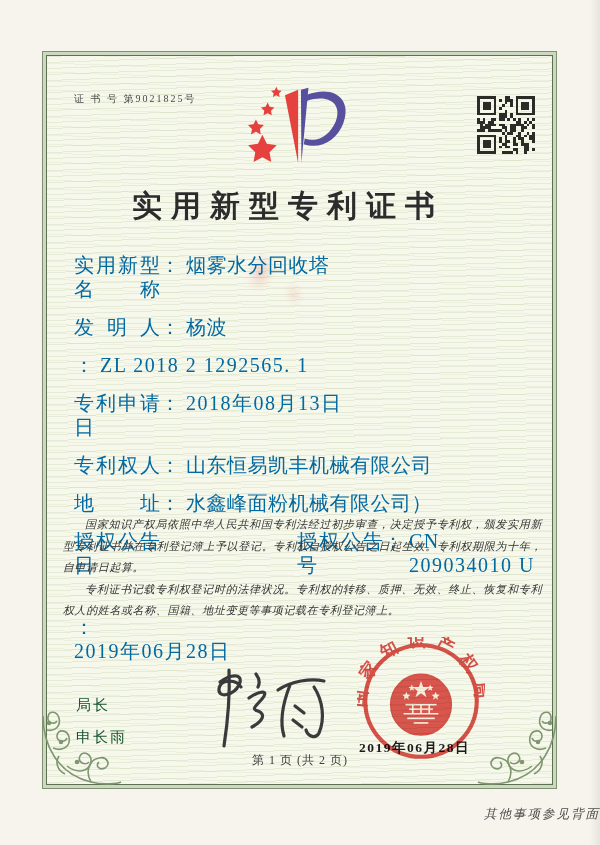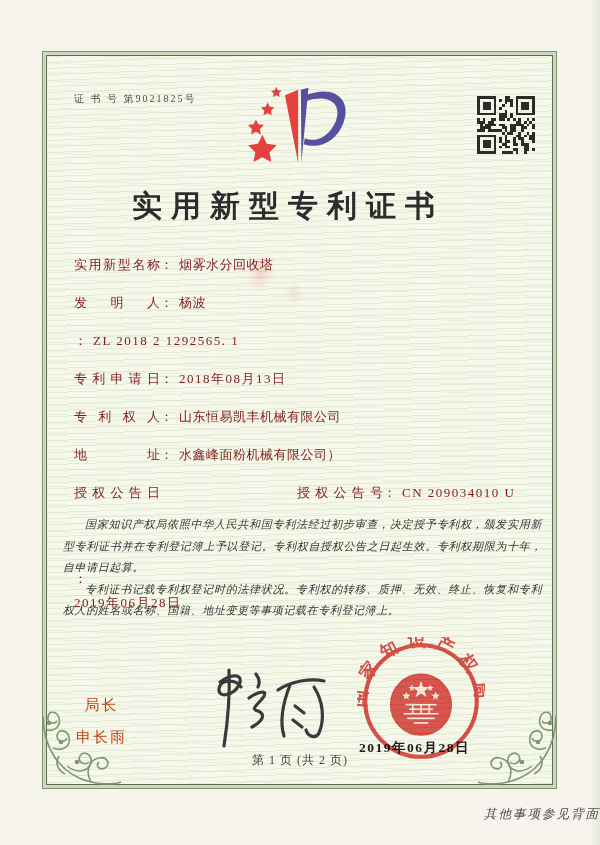--- a/index.html
+++ b/index.html
@@ -26,39 +26,39 @@
   .layer{position:absolute;left:0;top:0;width:600px;height:845px;}
 
   
   .cert-no{position:absolute;left:74px;top:92px;font-size:10px;letter-spacing:2px;color:#4a4a4a;}
   .logo{position:absolute;left:243px;top:84px;width:114px;height:94px;}
   .qr{position:absolute;left:477px;top:96px;width:58px;height:58px;}
   .title{position:absolute;left:0;top:186px;width:576px;text-align:center;
     font-size:30px;font-weight:700;letter-spacing:9px;color:#2c2c2c;}
 
   
-  .fields{position:absolute;left:74px;top:253px;width:472px;font-size:13px;color:#7f1d1d;}
+  .fields{position:absolute;left:74px;top:253px;width:472px;font-size:20px;color:#0369a1;}
   .frow{display:flex;align-items:flex-start;line-height:24px;margin-bottom:14px;}
   .flabel{display:inline-block;width:86px;text-align:justify;text-align-last:justify;flex:0 0 86px;}
   .colon{flex:0 0 auto;margin-right:6px;}
   .fvalue{letter-spacing:0.5px;}
   .num{letter-spacing:1.5px;}
   .addr-lines{display:block;}
   .addr-lines span{display:block;}
   .grant-row{position:relative;flex-direction:column;}
   .grant-second{position:absolute;left:216px;top:0;display:flex;margin-left:7px;}
 
   
   .body-text{position:absolute;left:63px;top:514px;width:479px;
     font-size:11px;line-height:21.5px;color:#333;
     font-style:italic;letter-spacing:0.6px;text-align:justify;}
   .body-text p{margin:0;text-indent:2em;}
 
   
-  .director{position:absolute;left:76px;top:689px;font-size:15px;letter-spacing:2px;color:#c2410c;text-align:center;}
+  .director{position:absolute;left:76px;top:689px;font-size:15px;letter-spacing:2px;color:#14532d;}
   .director div{line-height:32px;}
   .sig{position:absolute;left:192px;top:658px;width:150px;height:100px;}
   .seal{position:absolute;left:357px;top:637px;width:128px;height:128px;
     mix-blend-mode:multiply;opacity:0.92;}
   .seal-date{position:absolute;left:359px;top:739px;width:130px;font-size:13.5px;
     font-weight:600;letter-spacing:1.5px;color:#1c1c1c;}
   .page-no{position:absolute;left:0;top:752px;width:600px;text-align:center;
     font-size:12px;letter-spacing:1px;color:#3f3f3f;}
   .back-note{position:absolute;left:0;top:806px;width:600px;text-align:right;
     font-size:12.5px;font-style:italic;letter-spacing:2px;color:#4c4c4c;}

